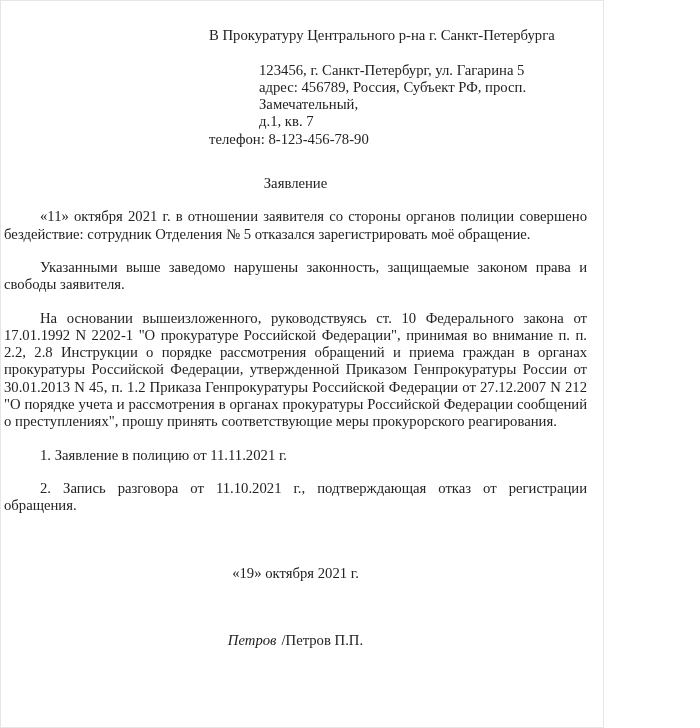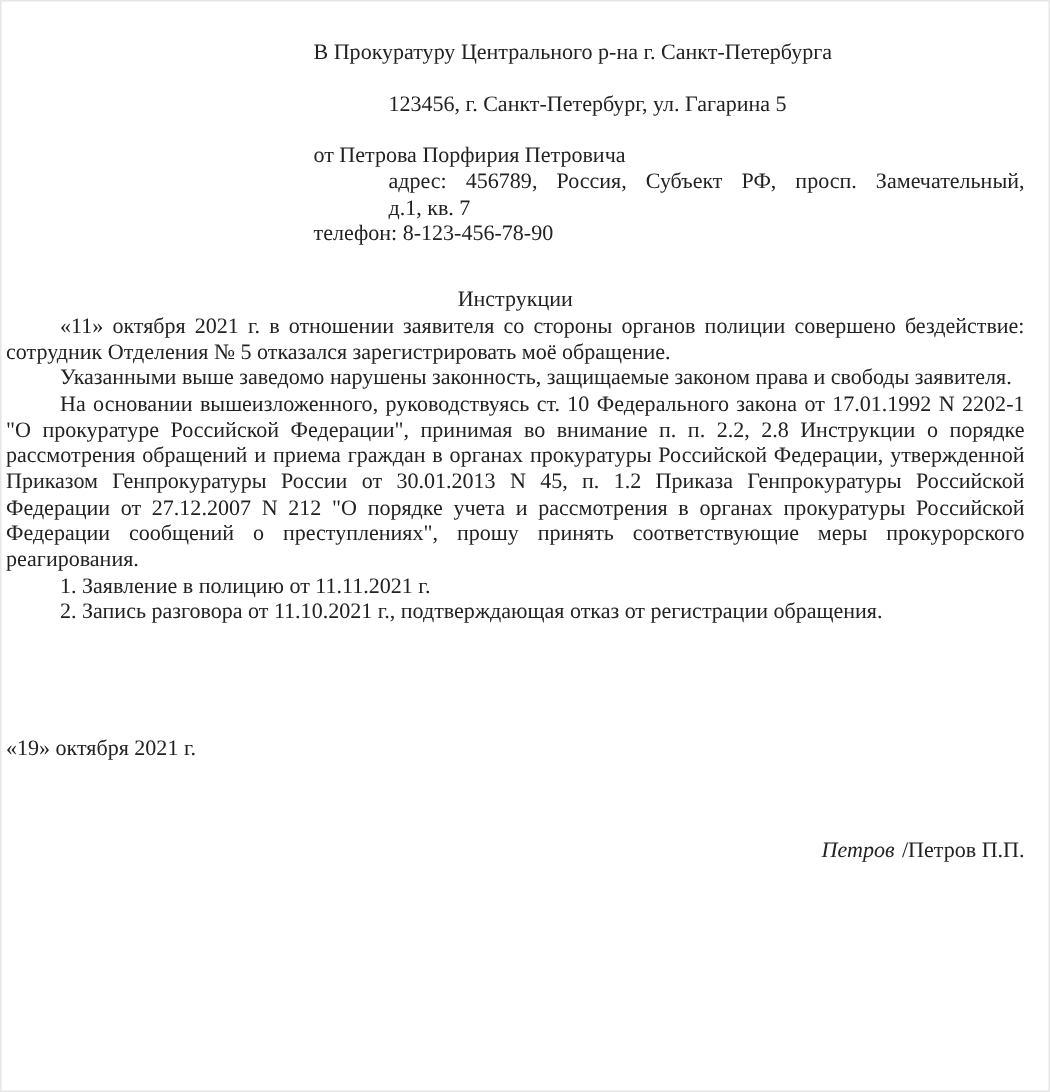--- a/index.html
+++ b/index.html
@@ -1,18 +1,18 @@
 <!DOCTYPE html>
 <html><head>
 <meta charset="utf-8">
 <style>
   html, body { margin: 0; padding: 0; background: #fff; }
   .page {
     position: relative;
-    width: 700px;
+    width: 604px;
     height: 728px;
     box-sizing: border-box;
     background: #ffffff;
     border: 1px solid #e6e6e6;
     font-family: "Liberation Serif", "DejaVu Serif", serif;
     font-size: 14.7px;
     line-height: 17.3px;
     color: #222222;
     padding: 26px 16px 0 3px;
     overflow: hidden;
@@ -24,44 +24,43 @@
   .recipient p { text-align: left; }
   .gap  { margin-top: 17.3px; }   
   .ind  { margin-left: 50px; }    
   .just-full { text-align: justify; text-align-last: justify; }
 
   
   .title { text-align: center; margin-top: 27px; }
 
   
   .body-p {
-    margin-top: 0;
+    margin-top: 16px;
     text-align: justify;
     text-indent: 36px;
   }
 
-  .date-line { margin-top: 74px; text-align: left; }
-  .sig-line  { margin-top: 50px; text-align: right; }
+  .date-line { margin-top: 50px; text-align: center; }
+  .sig-line  { margin-top: 50px; text-align: center; }
   .sig-hand  { font-style: italic; margin-right: 5px; }
 </style>
 </head>
 <body>
 
 <div class="page">
 
   <div class="recipient">
     <p>В Прокуратуру Центрального р-на г. Санкт-Петербурга</p>
     <p class="gap ind">123456, г. Санкт-Петербург, ул. Гагарина 5</p>
-    <p class="gap">от Петрова Порфирия Петровича</p>
     <p class="ind just-full">адрес: 456789, Россия, Субъект РФ, просп. Замечательный,</p>
     <p class="ind">д.1, кв. 7</p>
     <p>телефон: 8-123-456-78-90</p>
   </div>
 
-  <p class="title">Инструкции</p>
+  <p class="title">Заявление</p>
 
   <p class="body-p">«11» октября 2021 г. в отношении заявителя со стороны органов полиции совершено бездействие: сотрудник Отделения № 5 отказался зарегистрировать моё обращение.</p>
   <p class="body-p">Указанными выше заведомо нарушены законность, защищаемые законом права и свободы заявителя.</p>
   <p class="body-p">На основании вышеизложенного, руководствуясь ст. 10 Федерального закона от 17.01.1992 N 2202-1 "О прокуратуре Российской Федерации", принимая во внимание п. п. 2.2, 2.8 Инструкции о порядке рассмотрения обращений и приема граждан в органах прокуратуры Российской Федерации, утвержденной Приказом Генпрокуратуры России от 30.01.2013 N 45, п. 1.2 Приказа Генпрокуратуры Российской Федерации от 27.12.2007 N 212 "О порядке учета и рассмотрения в органах прокуратуры Российской Федерации сообщений о преступлениях", прошу принять соответствующие меры прокурорского реагирования.</p>
 
   <p class="body-p">1. Заявление в полицию от 11.11.2021 г.</p>
   <p class="body-p">2. Запись разговора от 11.10.2021 г., подтверждающая отказ от регистрации обращения.</p>
 
   <p class="date-line">«19» октября 2021 г.</p>
 

